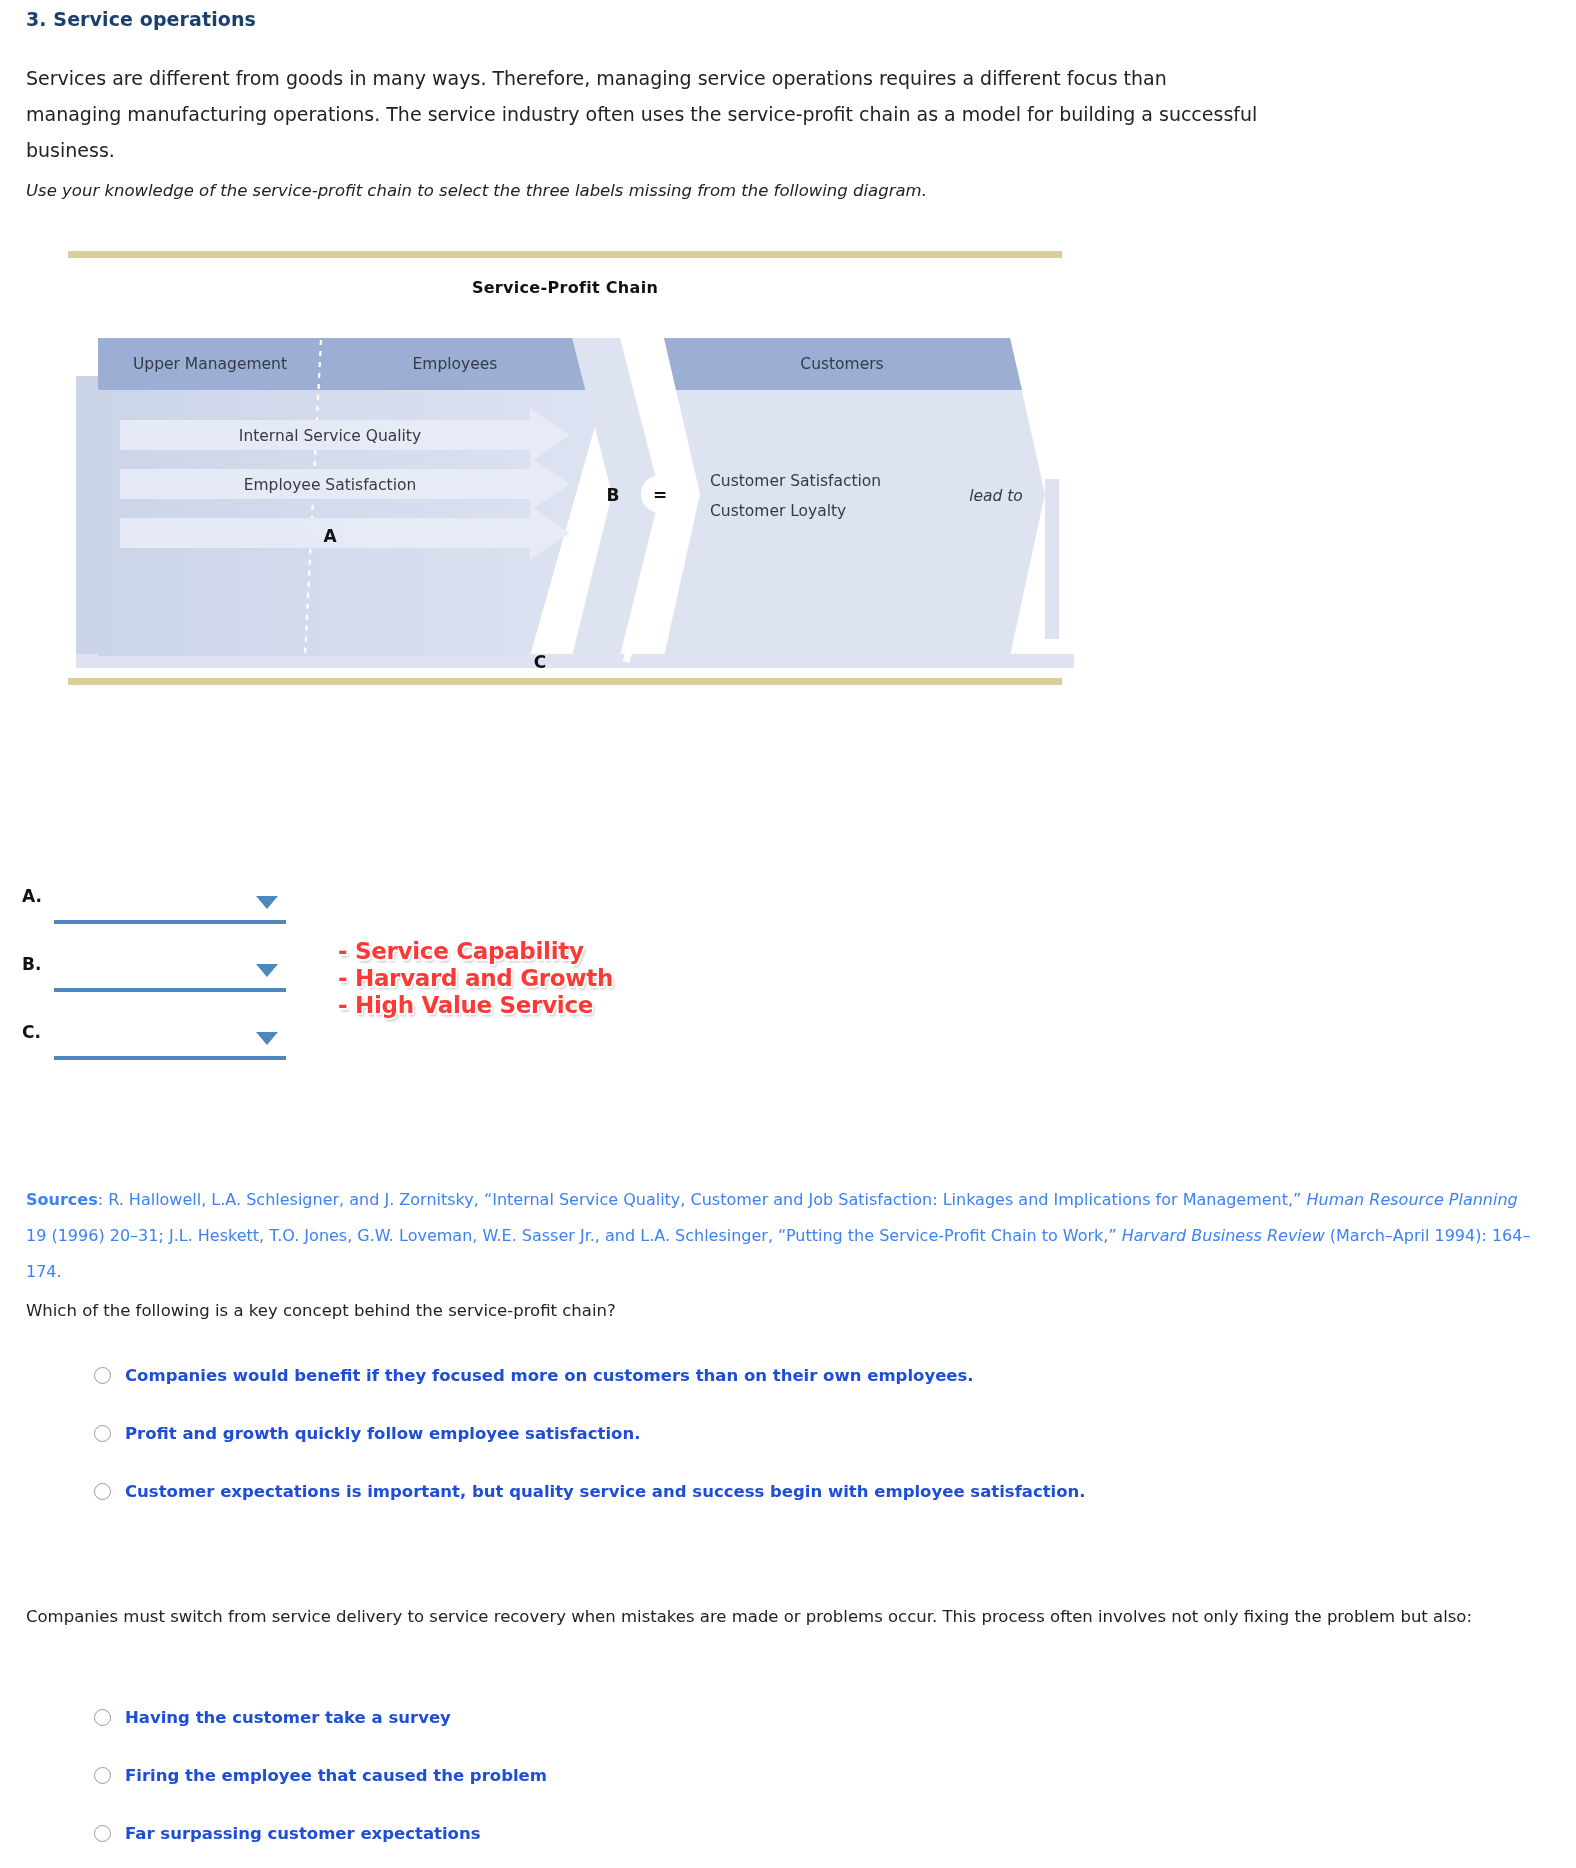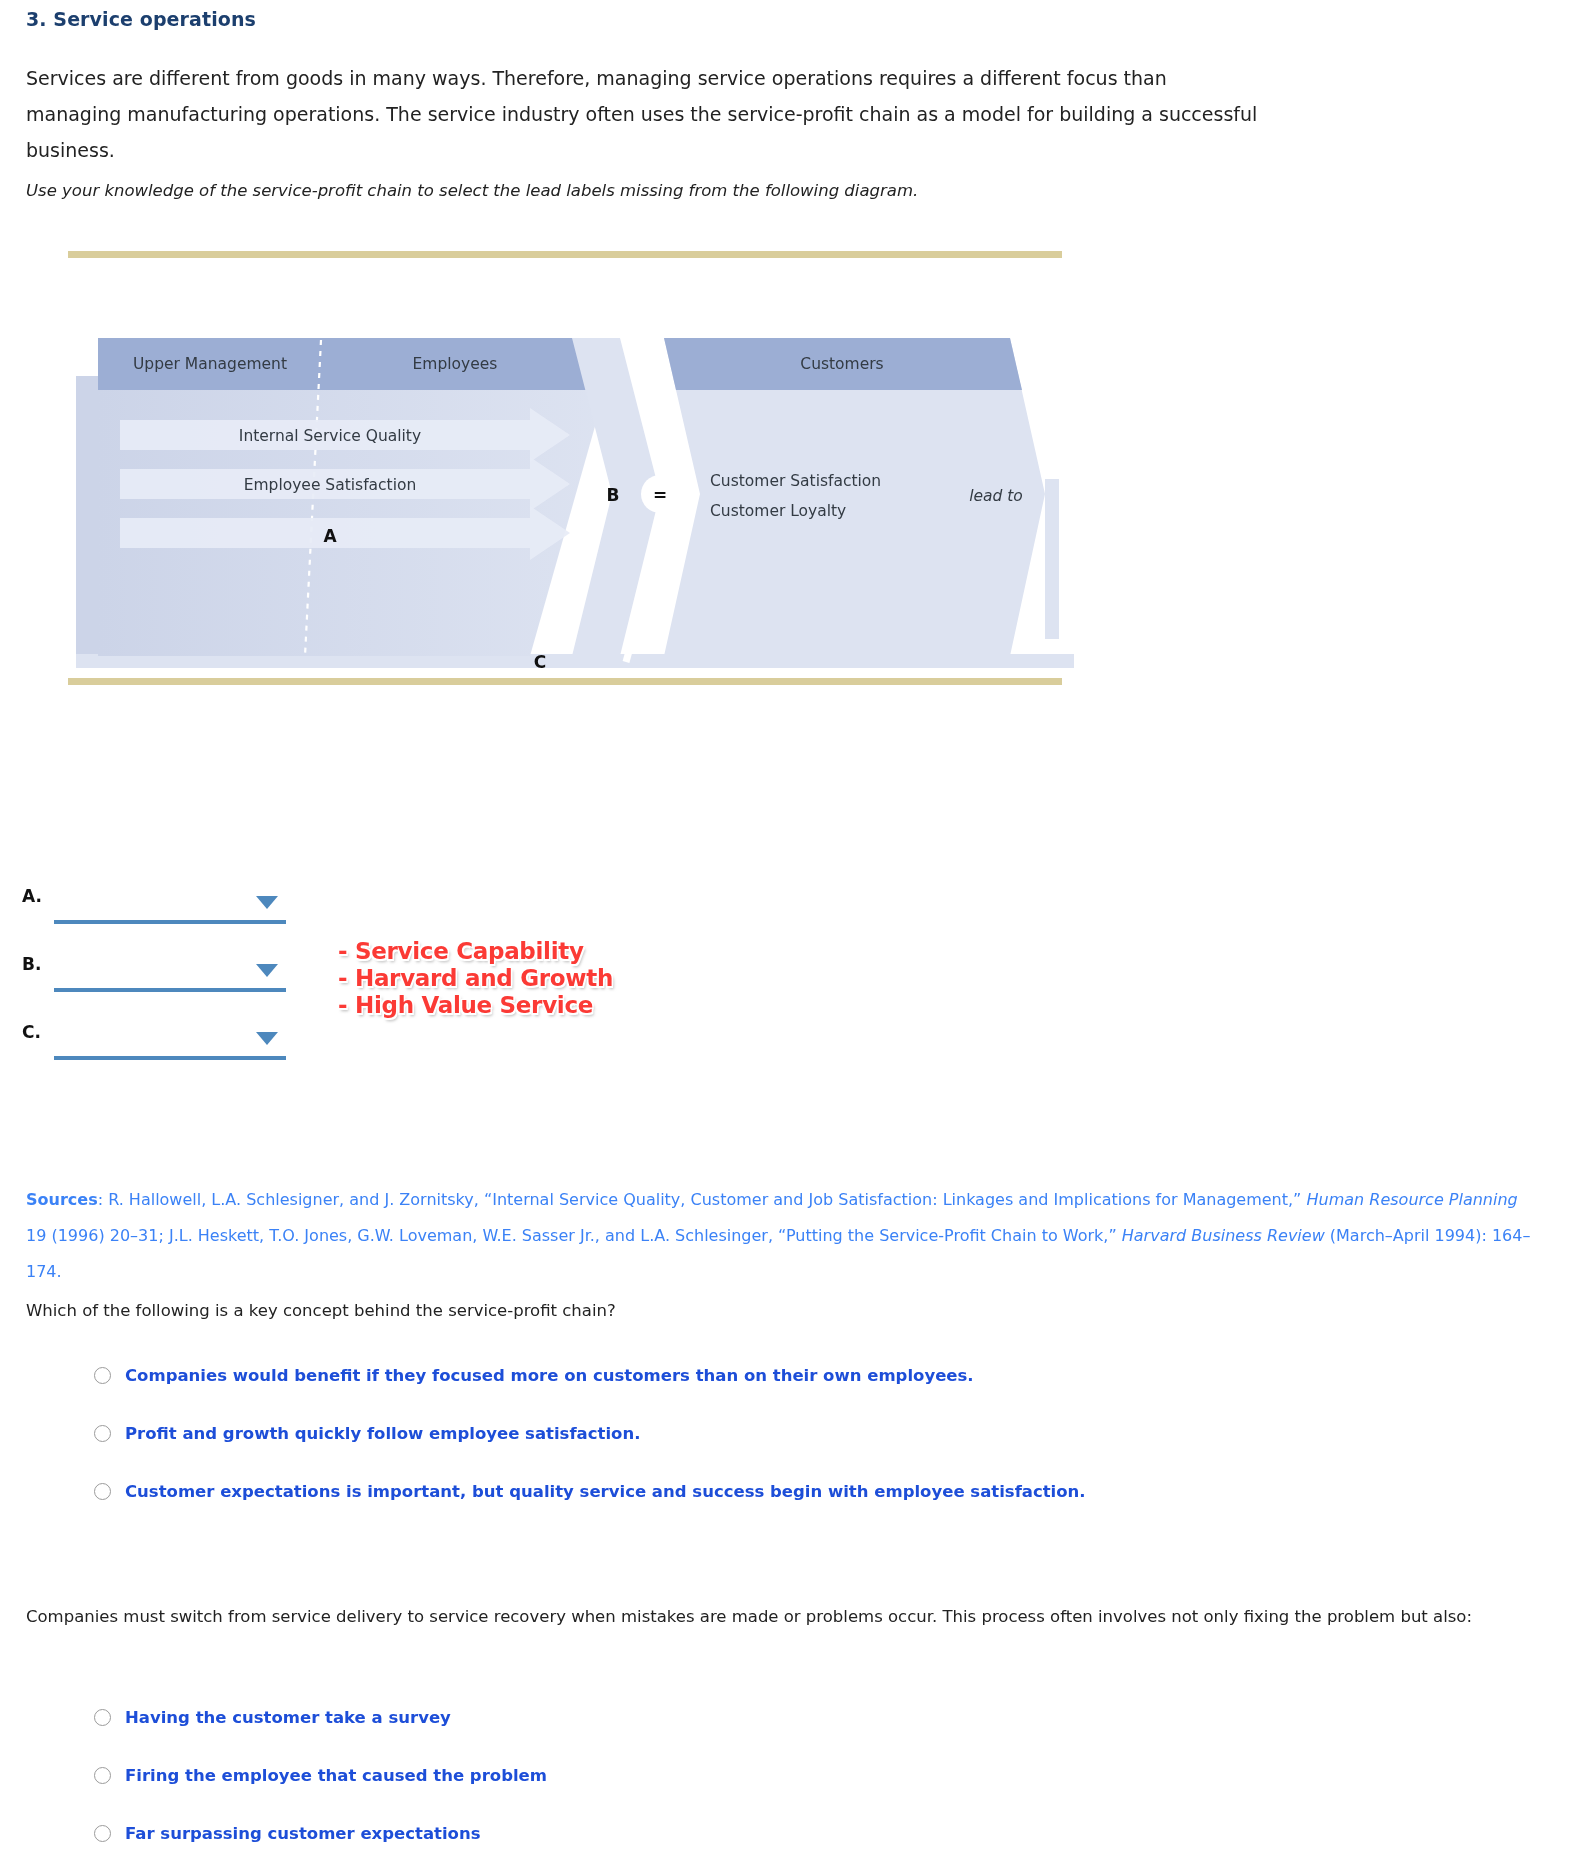--- a/index.html
+++ b/index.html
@@ -205,24 +205,25 @@
     color: #1d4ed8;
     white-space: nowrap;
   }
 </style>
 </head>
 <body>
 
 <div class="page-heading">3. Service operations</div>
 
 <div class="intro-para">Services are different from goods in many ways. Therefore, managing service operations requires a different focus than managing manufacturing operations. The service industry often uses the service-profit chain as a model for building a successful business.</div>
-<div class="instruction-para">Use your knowledge of the service-profit chain to select the lead labels missing from the following diagram.</div>
+<div class="instruction-para">Use your knowledge of the service-profit chain to select the three labels missing from the following diagram.</div>
 
 <div class="figure-wrap">
   <div class="rule-gold top"></div>
+  <div class="figure-title">Service-Profit Chain</div>
 
   <svg class="chain-svg" viewBox="0 0 1020 370">
     <defs>
       <linearGradient id="bodyGrad" x1="0" y1="0" x2="1" y2="0">
         <stop offset="0%" stop-color="#ccd4e8"></stop>
         <stop offset="100%" stop-color="#dde3f1"></stop>
       </linearGradient>
       <linearGradient id="arrGrad" x1="0" y1="0" x2="1" y2="0">
         <stop offset="0%" stop-color="#dfe5f2"></stop>
         <stop offset="100%" stop-color="#eef1f8"></stop>

